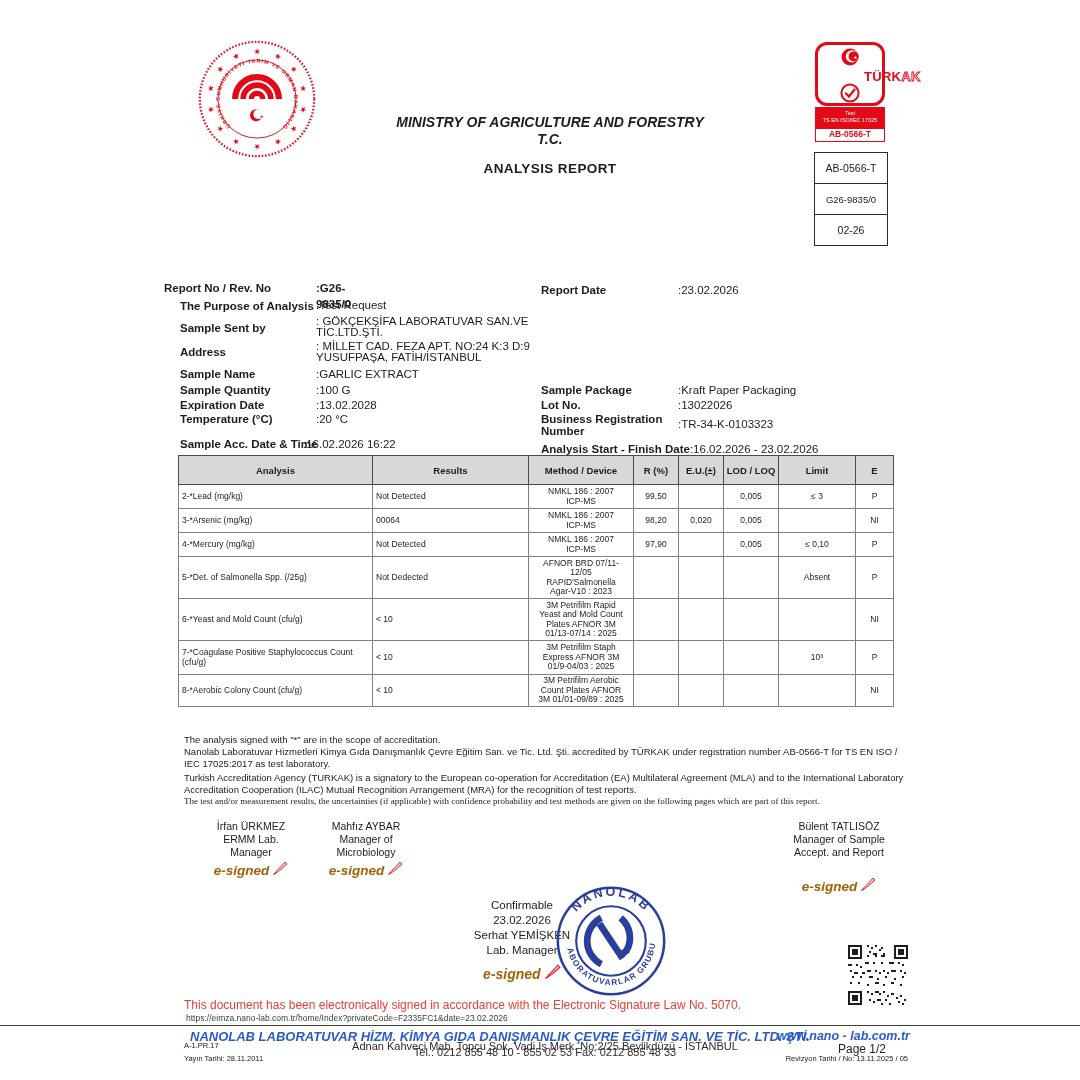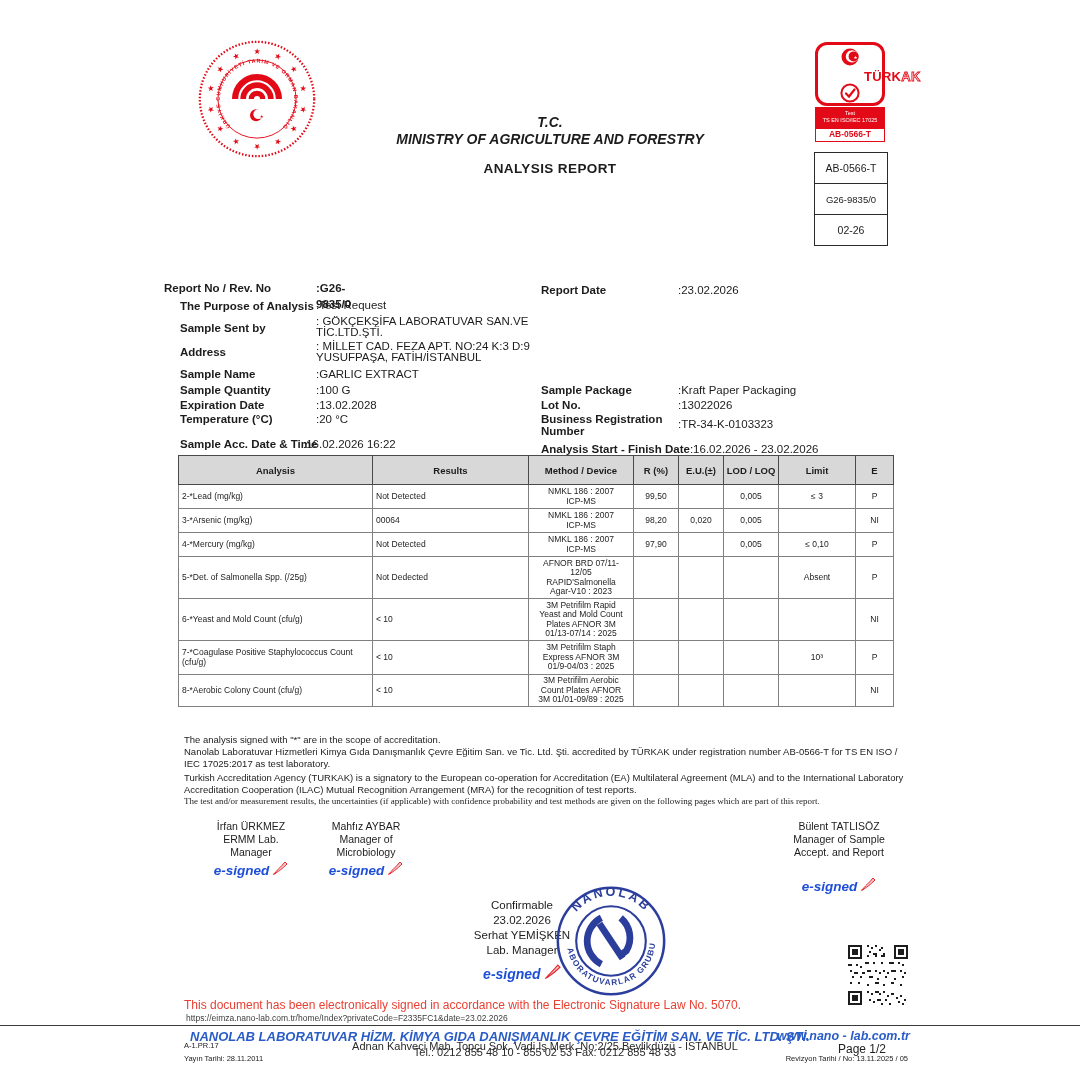--- a/index.html
+++ b/index.html
@@ -32,21 +32,21 @@
   .rtable{border-collapse:collapse;table-layout:fixed;width:715px;}
   .rtable th{background:#d8d8d8;font-size:9.5px;font-weight:bold;border:1px solid #4a4a4a;height:28px;padding:0 1px;}
   .rtable td{border:1px solid #808080;font-size:8.5px;line-height:9.5px;padding:1px 3px;vertical-align:middle;}
   .rtable{border:1.5px solid #4a4a4a;}
   .cL{text-align:left;} .cC{text-align:center;}
   
   .note{font-size:9.5px;line-height:11.5px;width:726px;color:#222;}
   .noteserif{font-family:"Liberation Serif",serif;font-size:9px;width:726px;color:#222;}
   
   .sig{text-align:center;font-size:10.5px;line-height:13px;}
-  .esigned{color:#1d4ed8;font-weight:bold;font-style:italic;font-size:13.5px;}
+  .esigned{color:#a16207;font-weight:bold;font-style:italic;font-size:13.5px;}
   
   .blue{color:#2a5cc8;}
   .small7{font-size:7.5px;color:#222;}
 </style>
 </head>
 <body>
 
 <svg class="abs" style="left:196px;top:38px;" width="122" height="122" viewBox="-64 -64 128 128">
   <circle r="60" fill="none" stroke="#e30a17" stroke-width="2.4" stroke-dasharray="1.6 1.9"></circle>
   <circle r="41" fill="none" stroke="#e30a17" stroke-width="1"></circle>
@@ -76,22 +76,22 @@
     <path d="M -6 0 A 6 6 0 0 1 6 0" stroke-width="5.5"></path>
   </g>
   <g>
     <circle cx="-1" cy="17" r="6.3" fill="#e30a17"></circle>
     <circle cx="1.4" cy="15.9" r="5.2" fill="#ffffff"></circle>
     <text x="5" y="19.5" font-size="4.5" fill="#e30a17" text-anchor="middle" font-family="'DejaVu Sans',sans-serif">★</text>
   </g>
 </svg>
 
 <div class="abs hdrblock">
+  <div class="hline">MINISTRY OF AGRICULTURE AND FORESTRY</div>
   <div class="hline">T.C.</div>
-  <div class="hline">MINISTRY OF AGRICULTURE AND FORESTRY</div>
   <div class="rpt-title">ANALYSIS REPORT</div>
 </div>
 
 <div class="abs tk-box">
   <svg width="18" height="18" style="margin-top:3px" viewBox="0 0 18 18">
     <circle cx="9" cy="9" r="8.5" fill="#e30a17"></circle>
     <circle cx="11" cy="8.4" r="6.2" fill="#ffffff"></circle>
     <circle cx="12.6" cy="8.4" r="5" fill="#e30a17"></circle>
     <text x="14.6" y="10.6" font-size="4.5" fill="#ffffff" text-anchor="middle" font-family="'DejaVu Sans',sans-serif">★</text>
   </svg>

